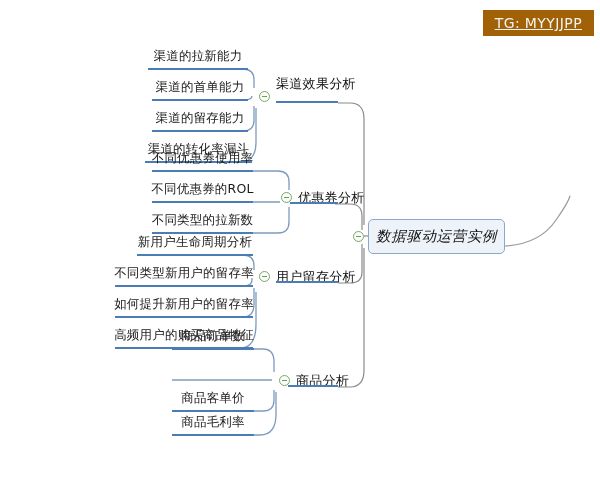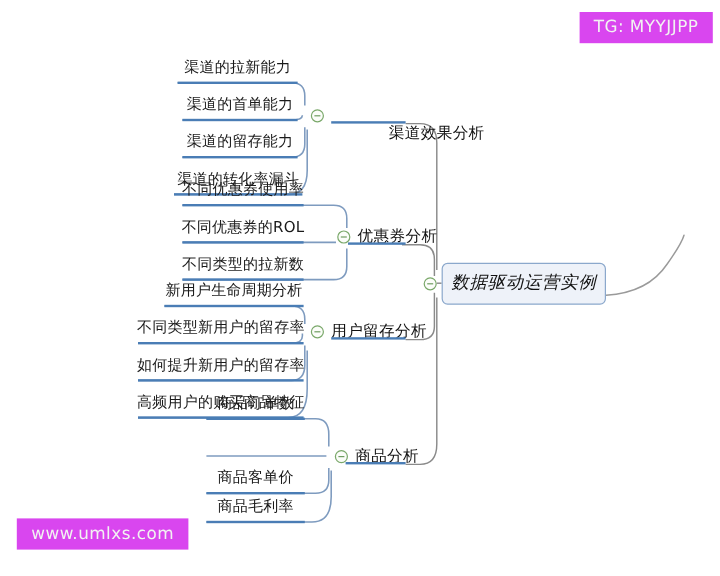--- a/index.html
+++ b/index.html
@@ -119,28 +119,29 @@
     font-size: 14.5px;
     color: #121212;
     letter-spacing: 0.6px;
     line-height: 1;
     font-style: italic;
   }
 
   
   .watermark {
     position: absolute;
-    background: #d946ef;
+    background: #a16207;
     color: #f2f2f2;
     display: flex;
     align-items: center;
     justify-content: center;
     white-space: nowrap;
     font-size: 14px;
     letter-spacing: 0.4px;
+    text-decoration: underline;
   }
   #watermark-top-right {
     right: 6px;
     top: 10px;
     padding: 5px 12px;
   }
   #watermark-bottom-left {
     left: 14px;
     bottom: 22px;
     padding: 5px 12px;
@@ -190,21 +191,21 @@
       <span class="leaf-label">渠道的首单能力</span>
     </div>
     <div class="leaf-node" style="left:152px; top:109px; width:96px;">
       <span class="leaf-label">渠道的留存能力</span>
     </div>
     <div class="leaf-node" style="left:145px; top:140px; width:107px;font-family:Liberation Serif, serif;">
       <span class="leaf-label">渠道的转化率漏斗</span>
     </div>
 
     <div class="toggle-icon" style="left:259px; top:91px;"></div>
-    <div class="branch-node" style="left:276px; top:100px;margin-left:48px;">
+    <div class="branch-node" style="left:276px; top:72px;">
       <span class="branch-label">渠道效果分析</span>
     </div>
     <div class="branch-underline" style="left:276px; top:101px; width:62px;"></div>
 
     <div class="leaf-node" style="left:152px; top:149px; width:101px;">
       <span class="leaf-label">不同优惠券使用率</span>
     </div>
     <div class="leaf-node" style="left:152px; top:180px; width:101px;">
       <span class="leaf-label">不同优惠券的ROL</span>
     </div>
@@ -256,17 +257,14 @@
     <div class="toggle-icon" style="left:353px; top:231px;"></div>
     <div id="root-node" style="left:368px; top:219px; width:137px; height:35px;">
       <span class="root-label">数据驱动运营实例</span>
     </div>
 
   </div>
 
   <div class="watermark" id="watermark-top-right">
     <span>TG: MYYJJPP</span>
   </div>
-  <div class="watermark" id="watermark-bottom-left">
-    <span>www.umlxs.com</span>
-  </div>
 
 </div>
 
 </body></html>

